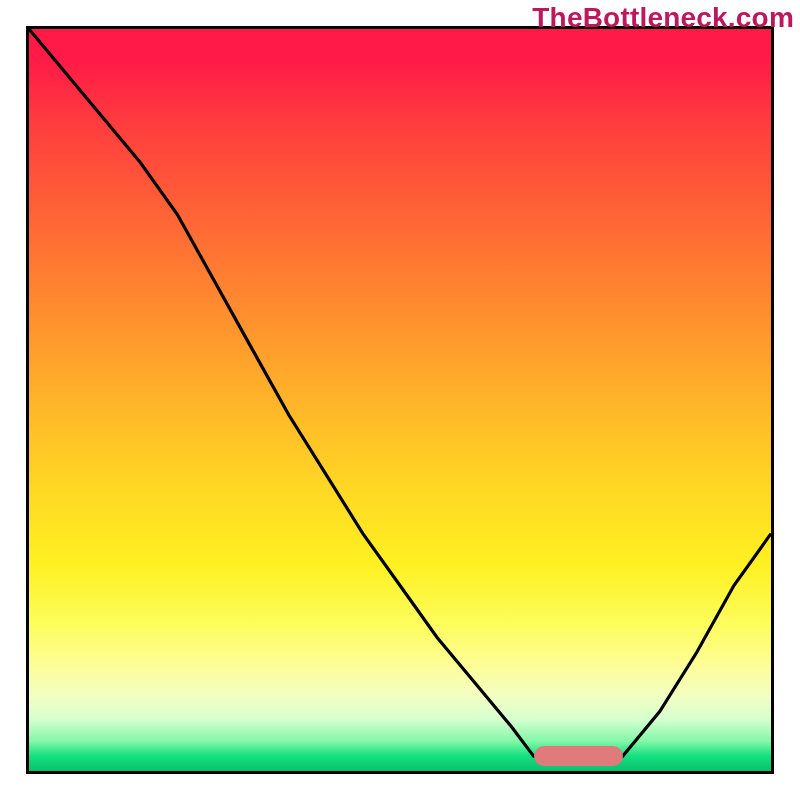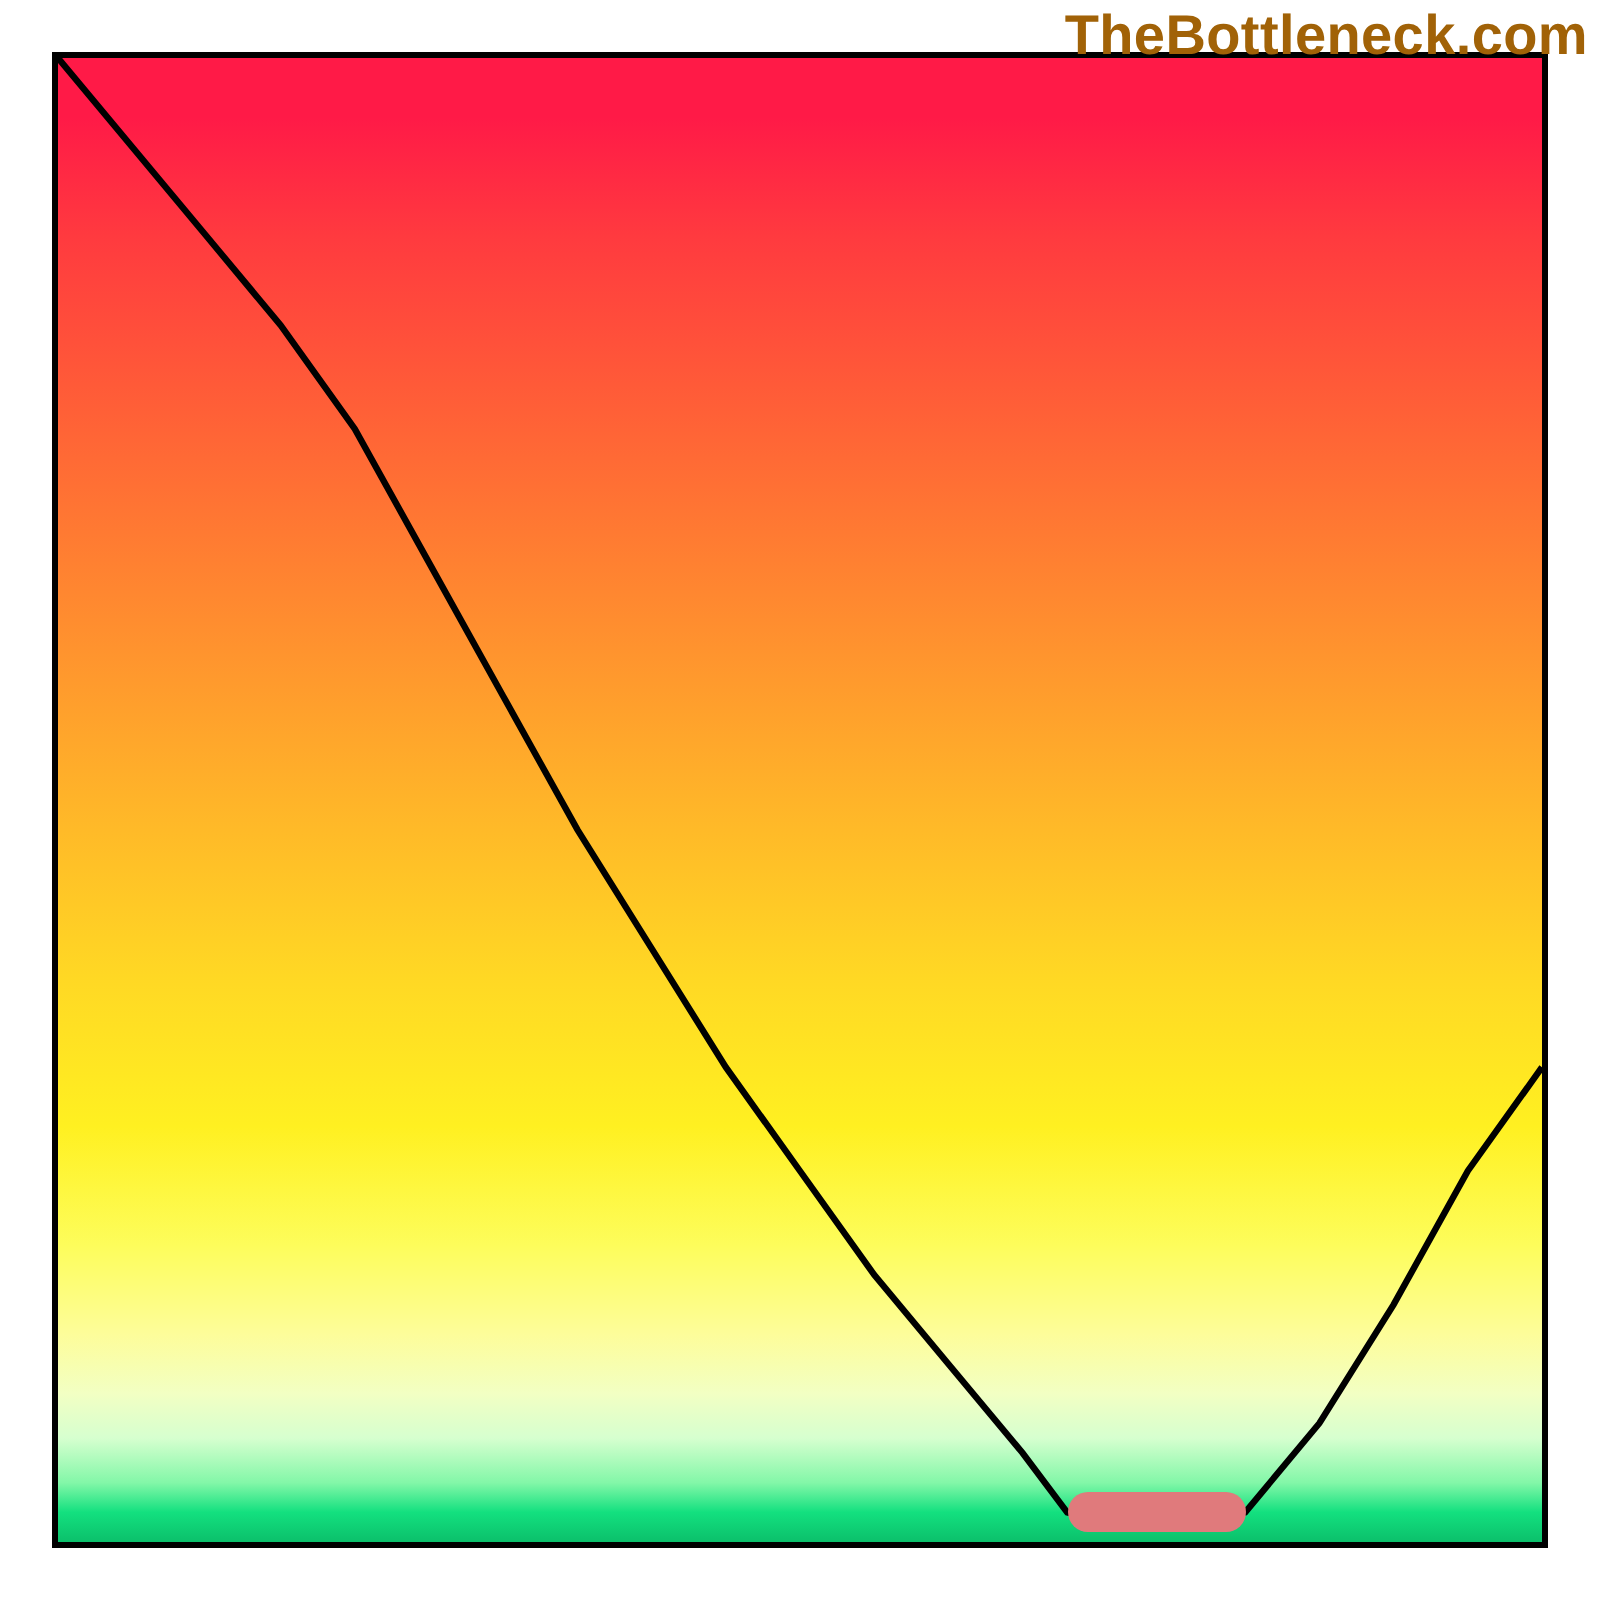--- a/index.html
+++ b/index.html
@@ -15,21 +15,21 @@
     position: relative;
     width: 800px;
     height: 800px;
   }
   .watermark {
     position: absolute;
     top: 2px;
     right: 6px;
     font-size: 28px;
     font-weight: 600;
-    color: #a16207;
+    color: #be185d;
     letter-spacing: 0.2px;
     z-index: 10;
   }
   .plot {
     position: absolute;
     left: 26px;
     top: 26px;
     width: 748px;
     height: 748px;
     border: 3px solid #000;

